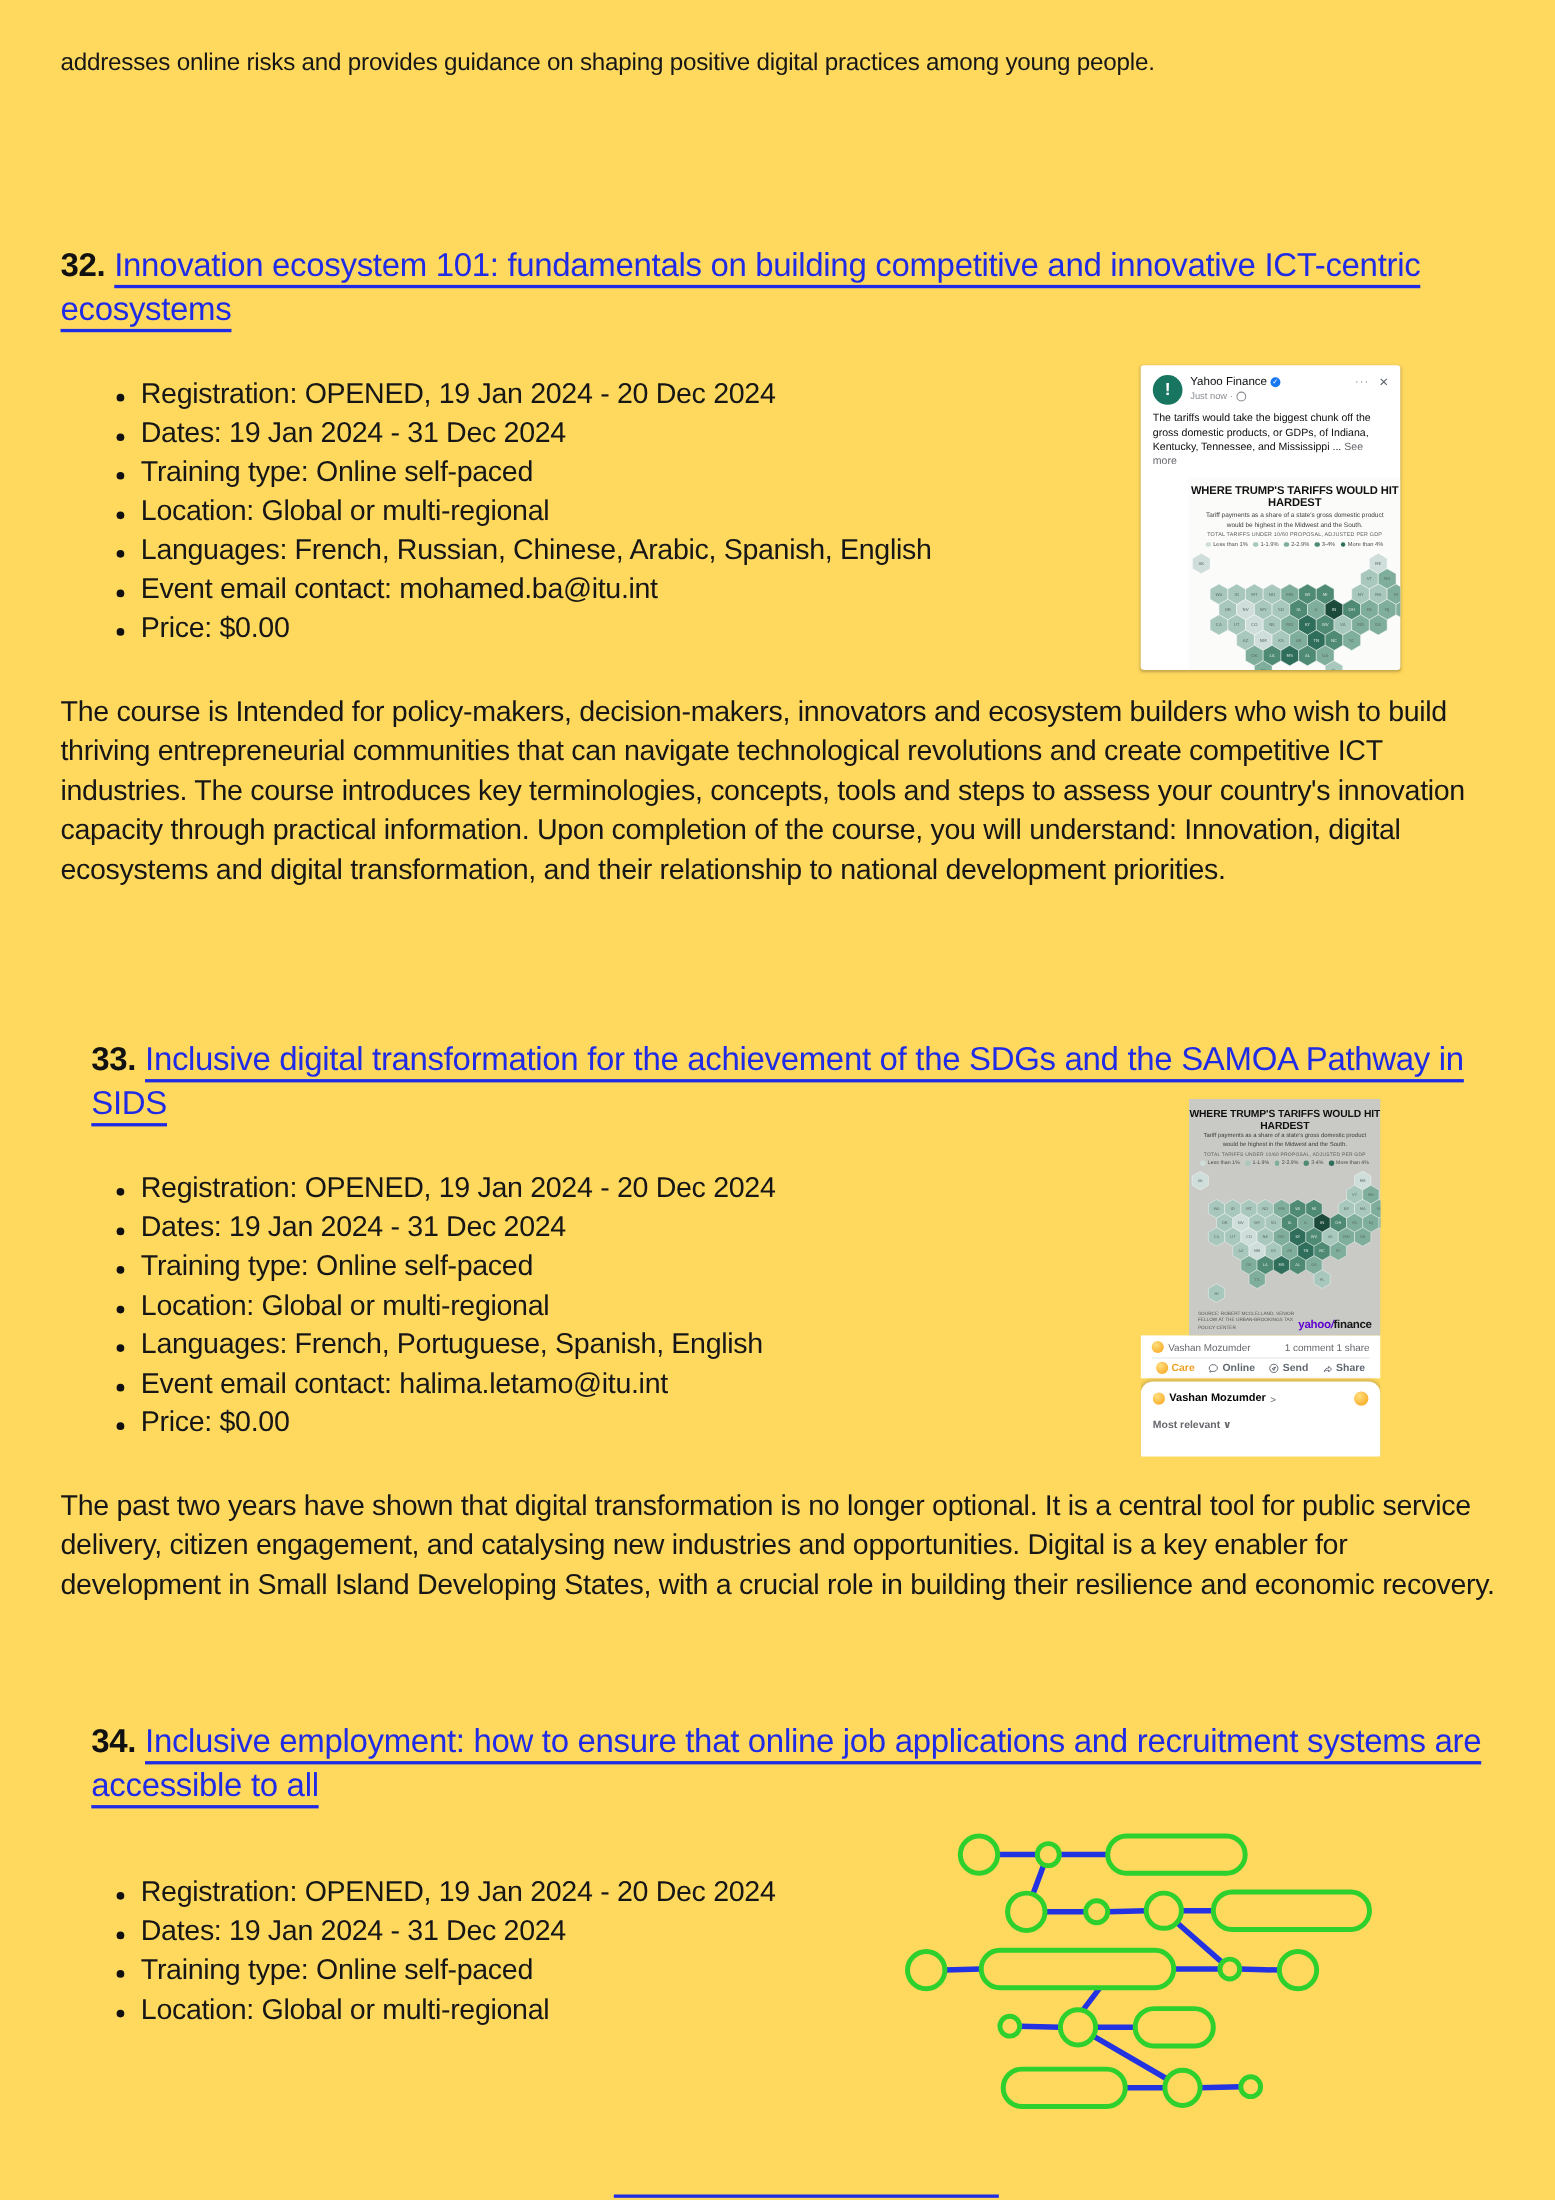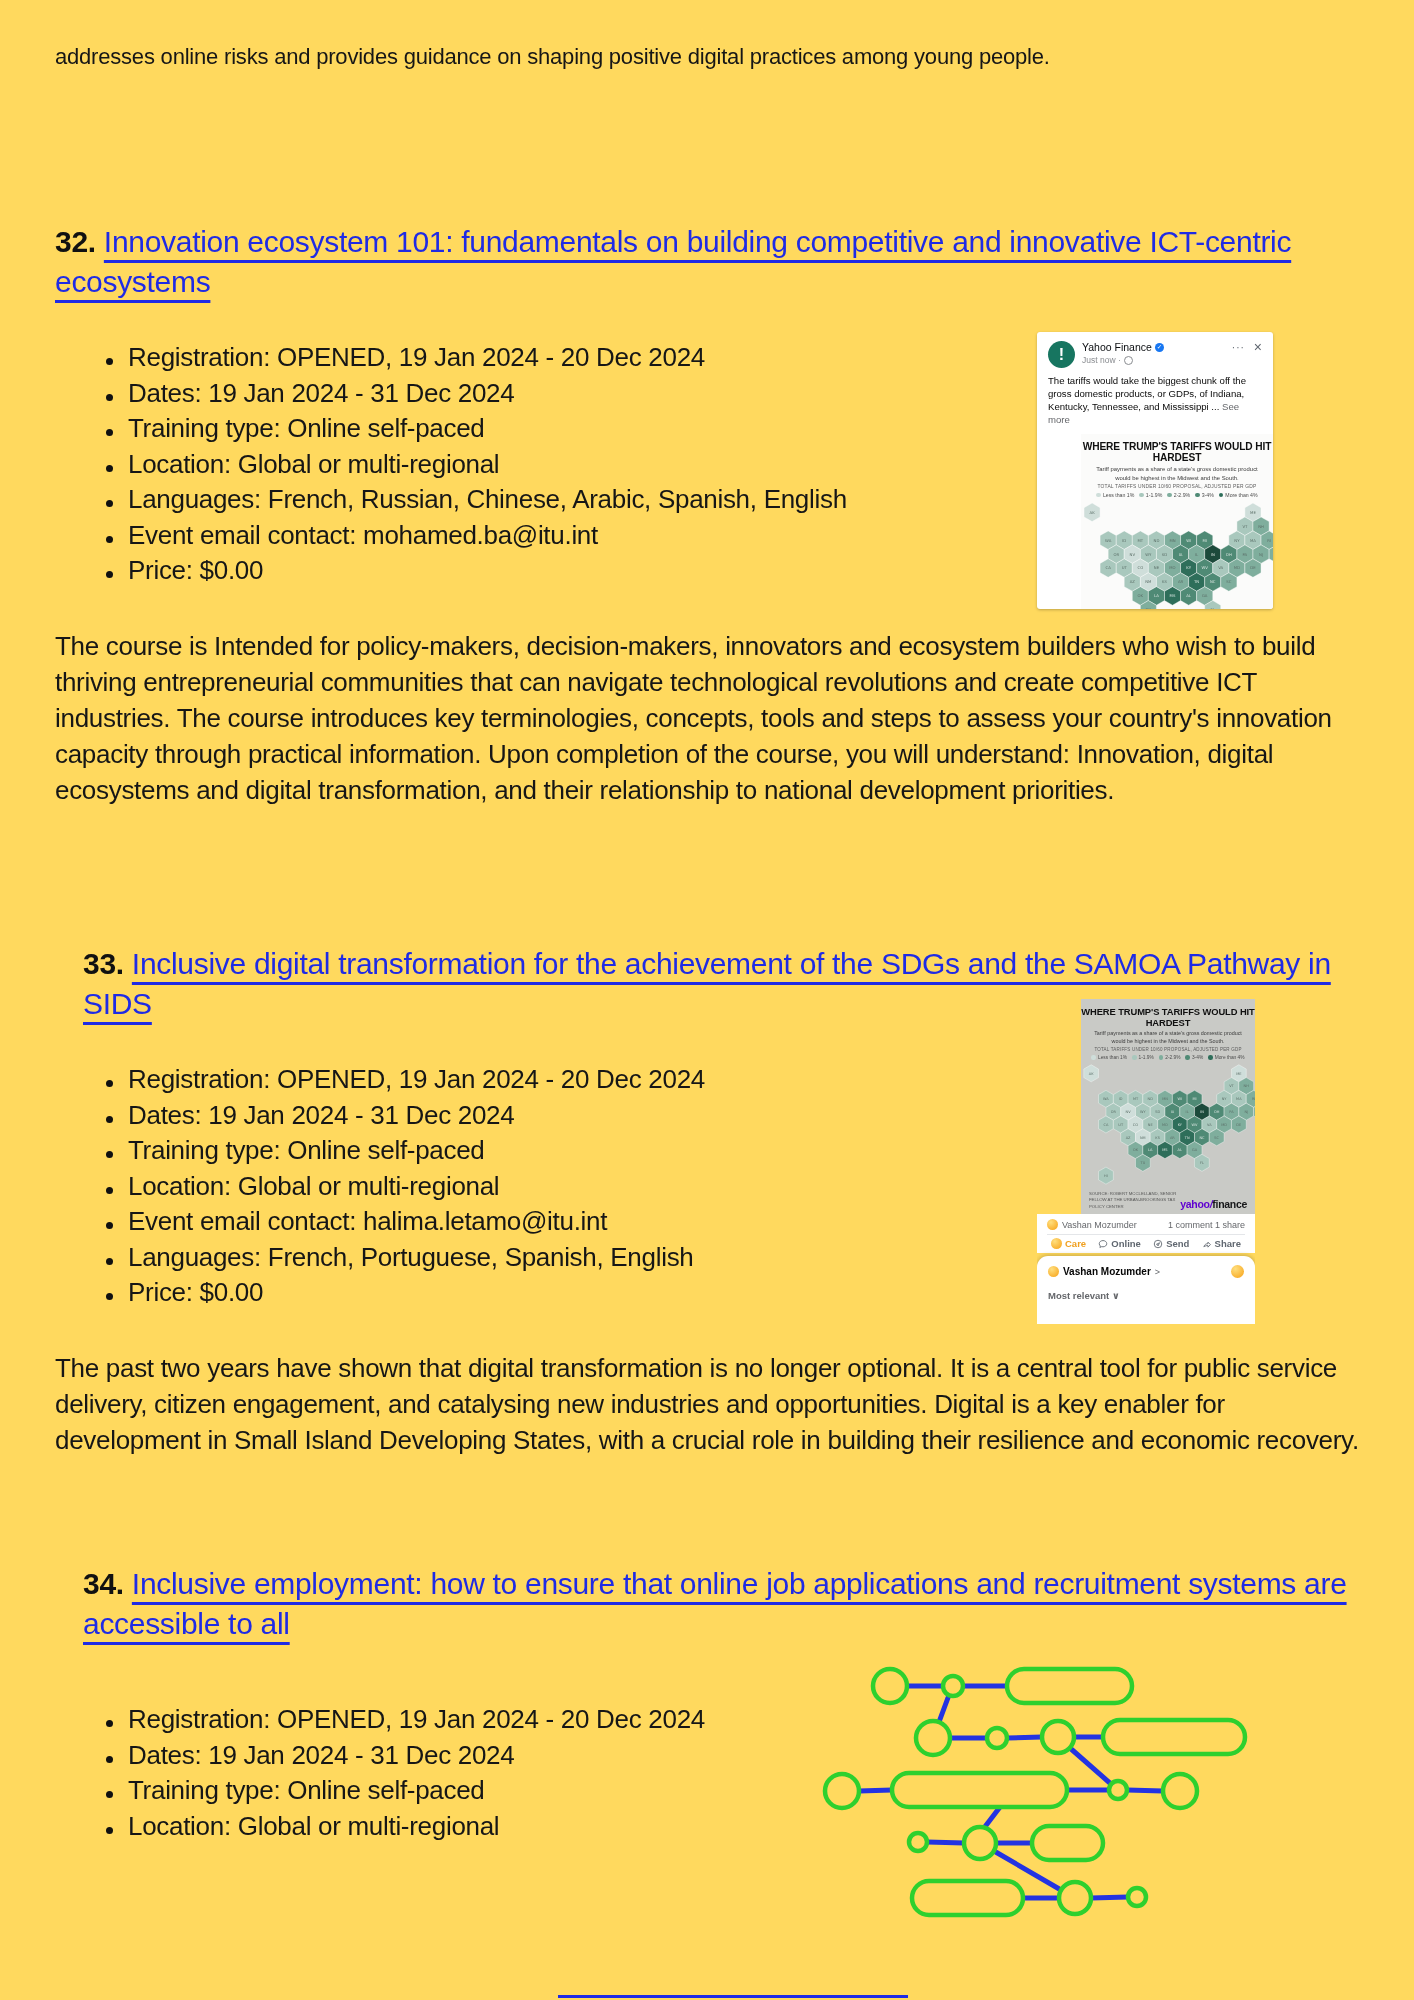--- a/index.html
+++ b/index.html
@@ -449,22 +449,22 @@
         <span>∨</span>
       </div>
     </div>
   </div>
 
   <ul class="abs details" style="left:99px;top:1062px;width:790px;">
     <li>Registration: OPENED, 19 Jan 2024 - 20 Dec 2024</li>
     <li>Dates: 19 Jan 2024 - 31 Dec 2024</li>
     <li>Training type: Online self-paced</li>
     <li>Location: Global or multi-regional</li>
+    <li>Languages: French, Portuguese, Spanish, English</li>
     <li>Event email contact: halima.letamo@itu.int</li>
-    <li>Languages: French, Portuguese, Spanish, English</li>
     <li>Price: $0.00</li>
   </ul>
 
   <p class="abs para" style="left:55px;top:1350px;width:1315px;margin:0;">The past two years have shown that digital transformation is no longer optional. It is a central tool for public service delivery, citizen engagement, and catalysing new industries and opportunities. Digital is a key enabler for development in Small Island Developing States, with a crucial role in building their resilience and economic recovery.</p>
 
   <h2 class="abs course" style="left:55px;top:1564px;width:1300px;margin-left:28px;">
     <span class="num">34.</span>
     <a>Inclusive employment: how to ensure that online job applications and recruitment systems are accessible to all</a>
   </h2>
 

